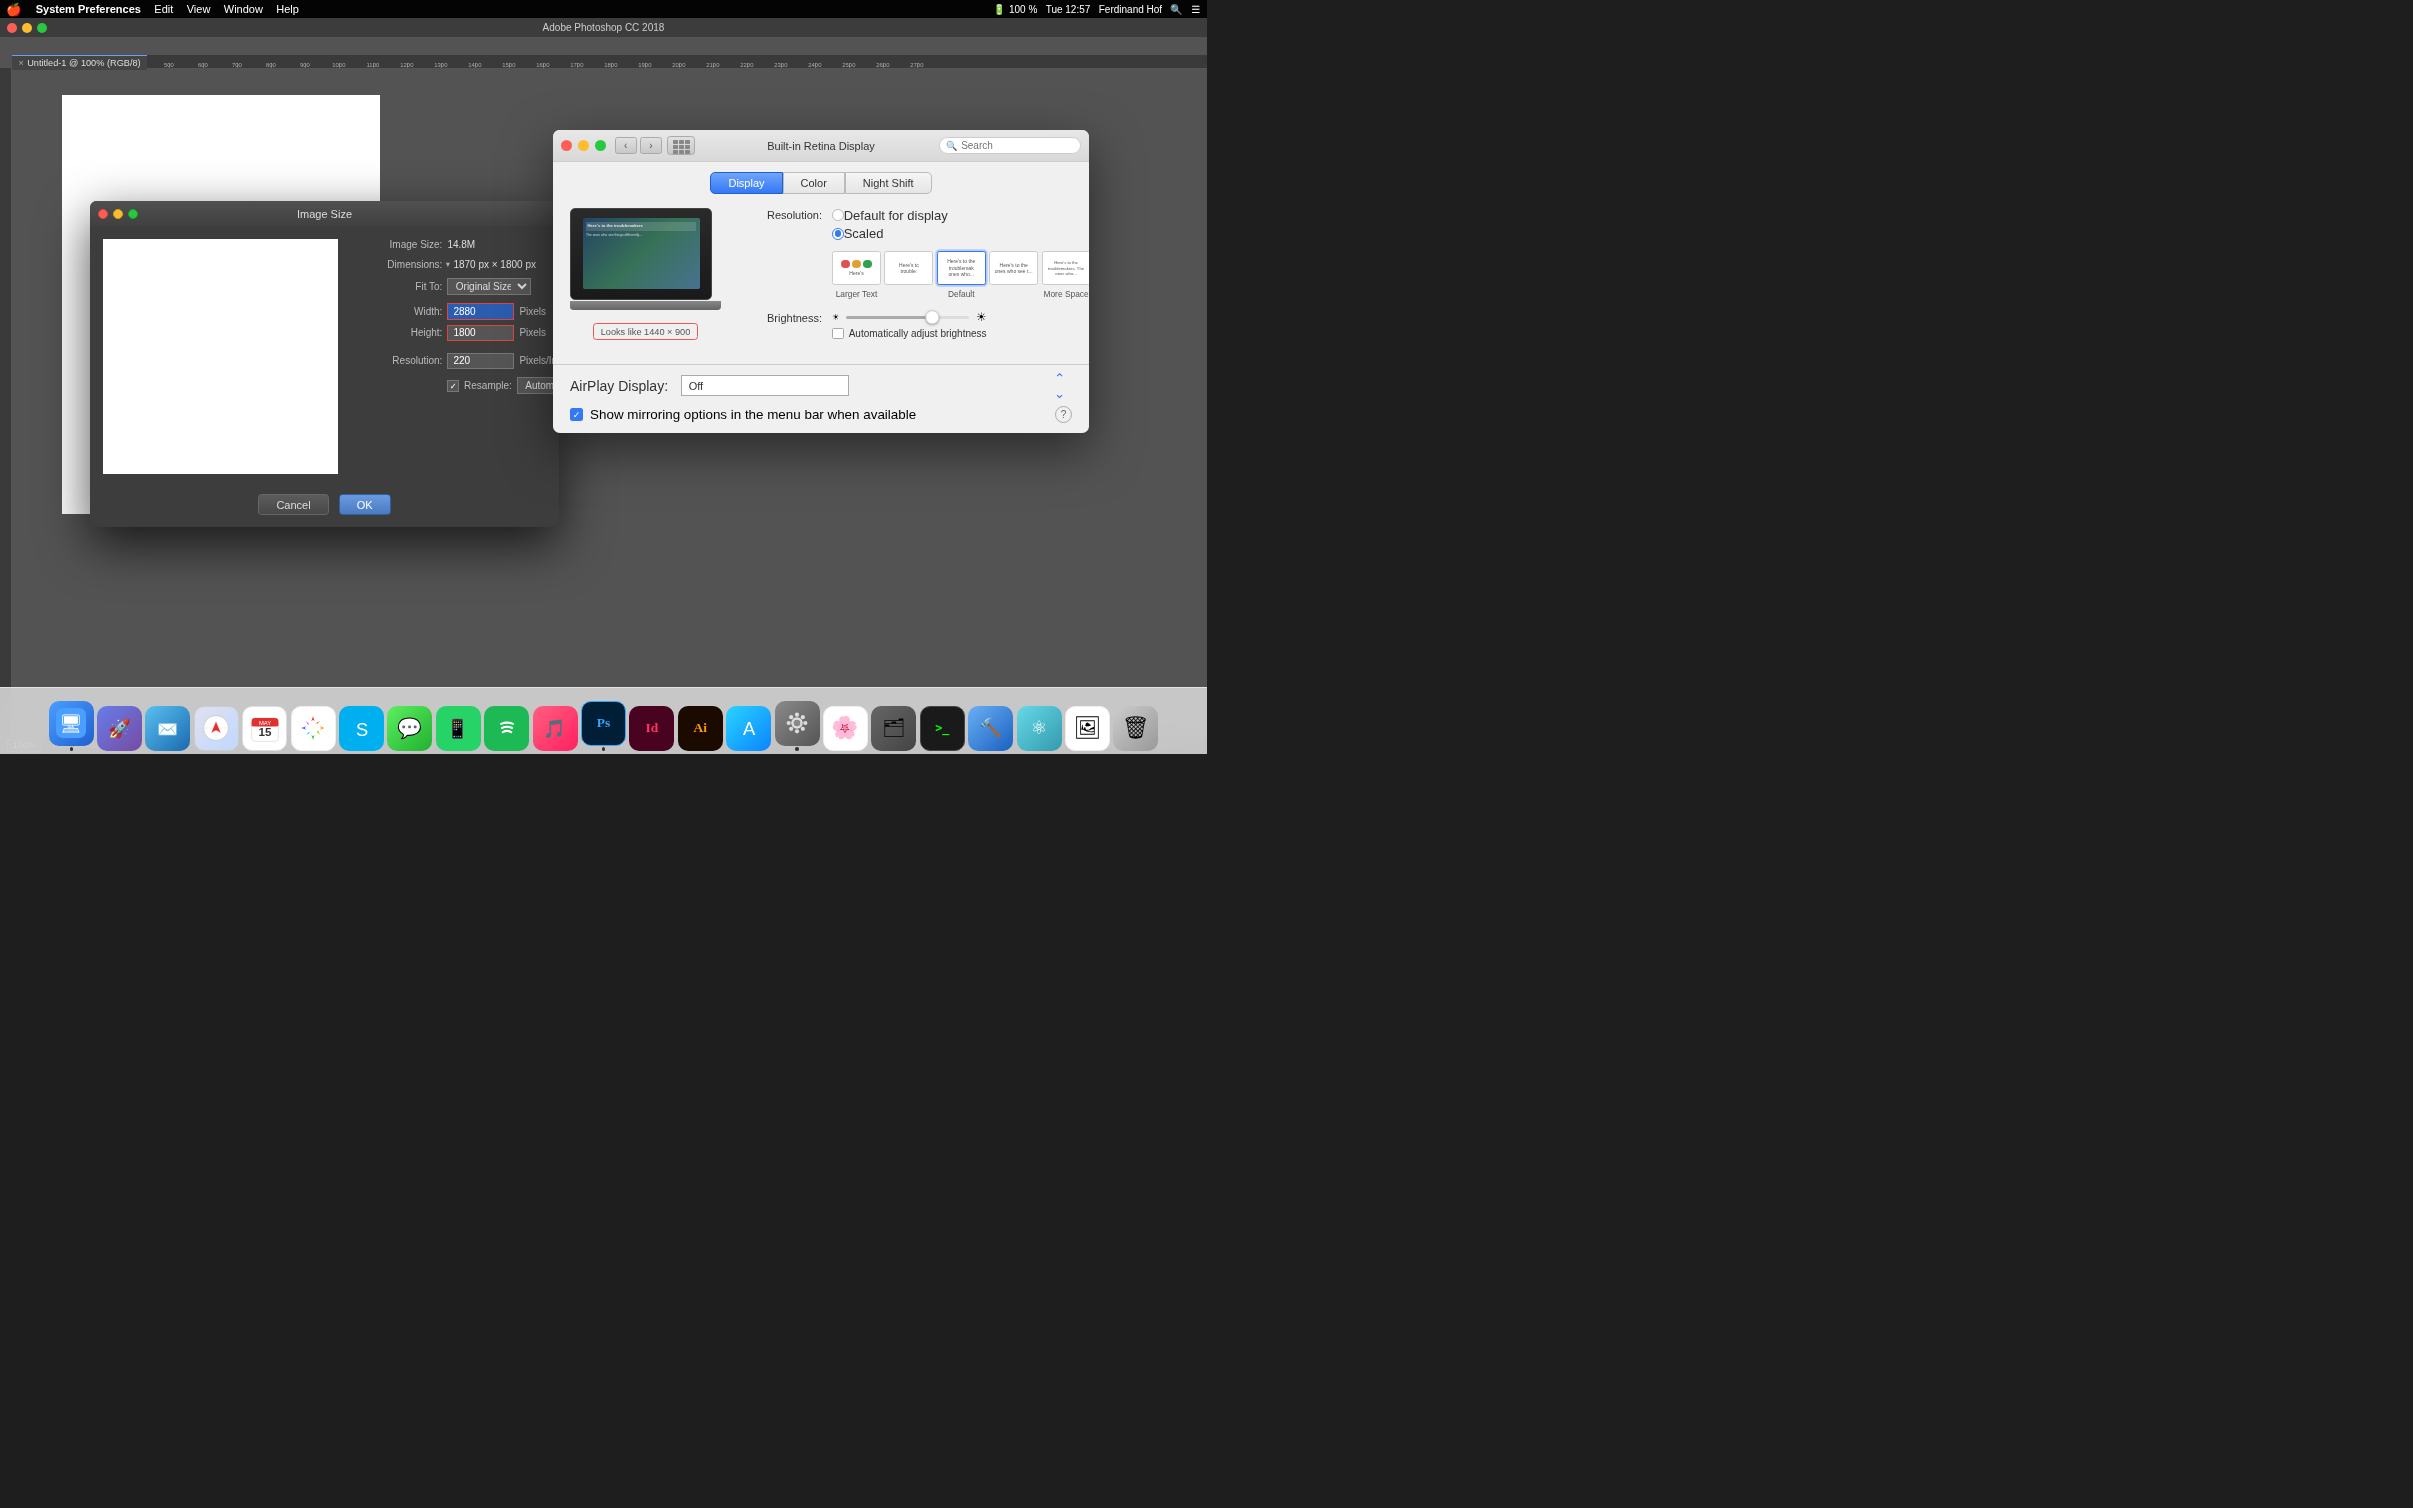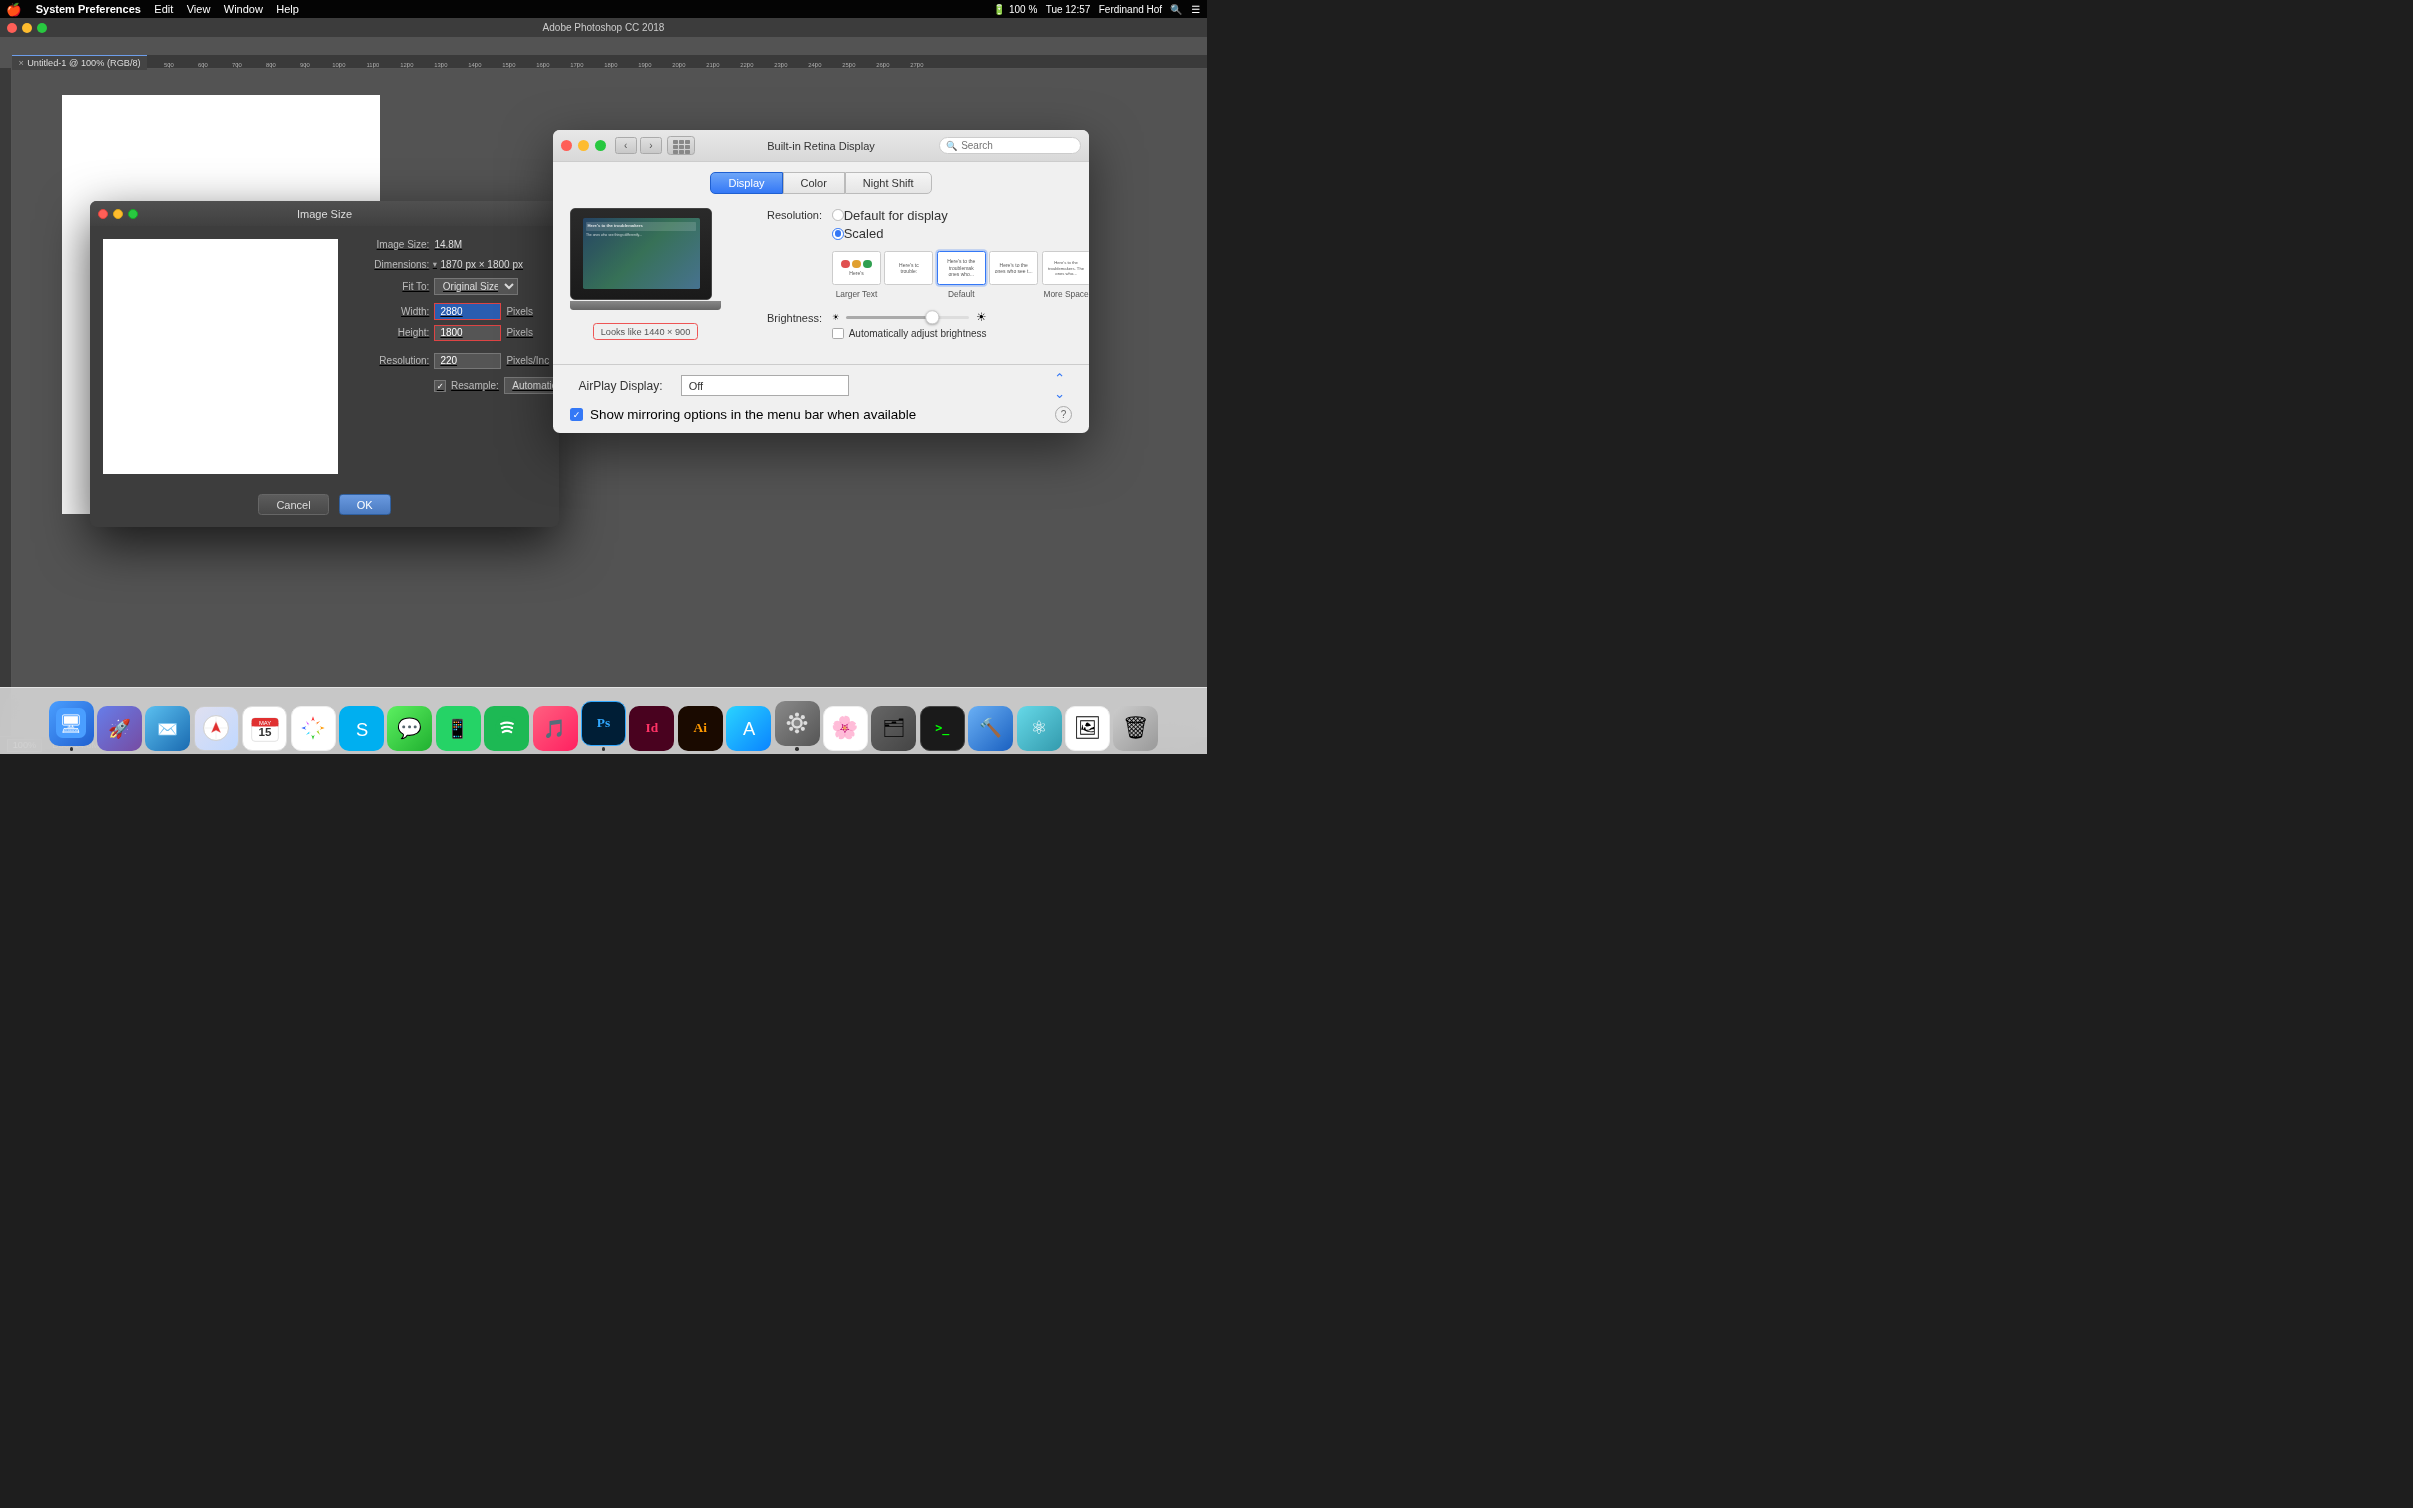--- a/index.html
+++ b/index.html
@@ -213,22 +213,21 @@
     .isd-tl {
       width: 10px; height: 10px; border-radius: 50%;
     }
     .isd-red { background: #ff5f57; border: 0.8px solid #e0443e; }
     .isd-yellow { background: #febc2e; border: 0.8px solid #d9a616; }
     .isd-green { background: #28c840; border: 0.8px solid #14a826; }
 
     #isd-body {
       display: flex;
       padding: 13.4px;
-      gap: 16px;
-      text-decoration: underline;
+      gap: 29px;
     }
     #isd-preview {
       width: 235px;
       height: 235px;
       background: white;
       flex-shrink: 0;
     }
     #isd-form {
       flex: 1;
       color: #ddd;
@@ -616,24 +615,24 @@
 
     
     #sp-airplay {
       border-top: 0.8px solid #ccc;
       padding: 10px 17px;
       display: flex;
       align-items: center;
       gap: 10px;
     }
     .sp-airplay-label {
-      font-size: 12px;
+      font-size: 14px;
       color: #333;
       width: 101px;
-      text-align: center;
+      text-align: left;
     }
     .sp-select-wrapper {
       flex: 1;
       position: relative;
     }
     .sp-select {
       width: 168px;
       padding: 3.4px 23.5px 3.4px 6.7px;
       font-size: 11px;
       background: white;

